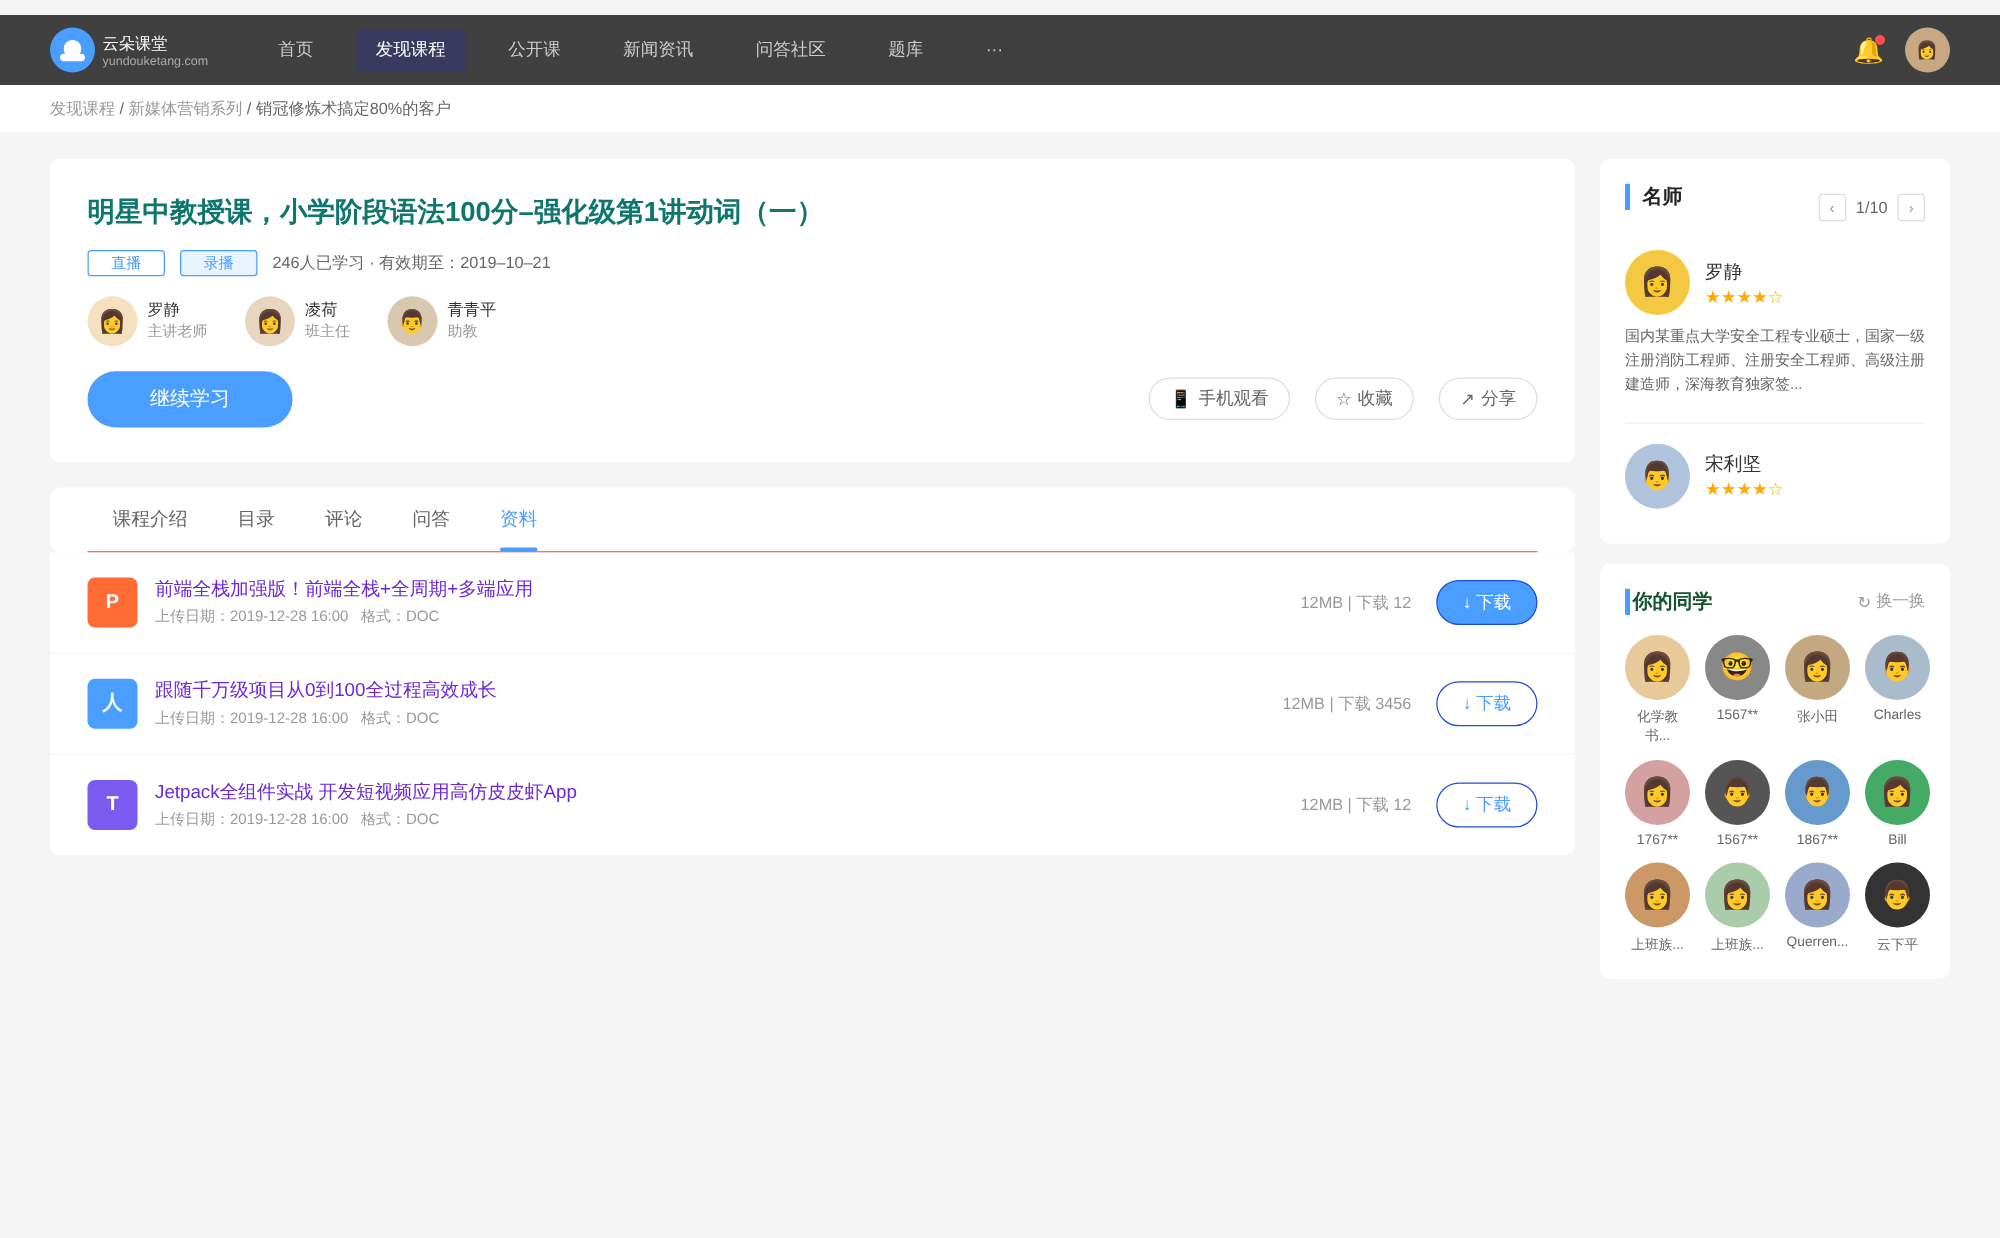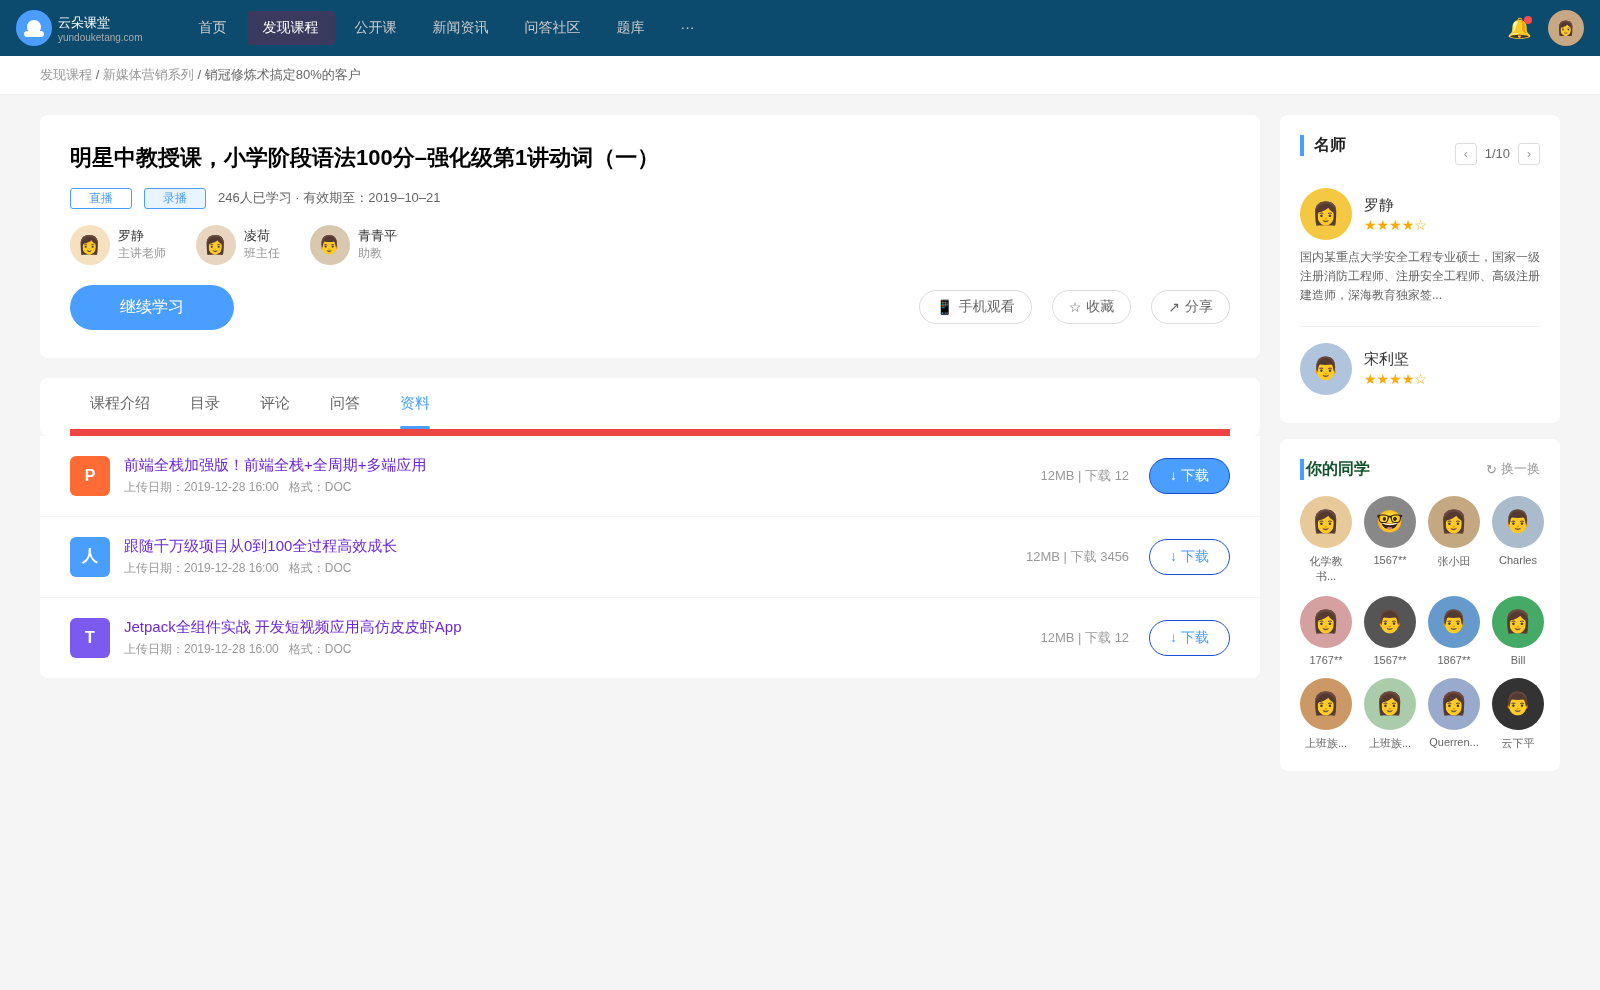--- a/index.html
+++ b/index.html
@@ -1,43 +1,43 @@
 <!DOCTYPE html>
 <html><head>
   <meta charset="utf-8">
   <style>
     * { box-sizing: border-box; margin: 0; padding: 0; }
     body { font-family: -apple-system, BlinkMacSystemFont, "PingFang SC", "Microsoft YaHei", sans-serif; background: #f5f5f5; font-size: 14px; color: #333; }
 
     
-    .nav { background: #0c4a6e; height: 56px; display: flex; align-items: center; padding: 0 16px; }
+    .nav { background: #404040; height: 56px; display: flex; align-items: center; padding: 0 40px; margin-top: 12px; }
     .nav-logo { display: flex; align-items: center; margin-right: 40px; }
     .nav-logo-icon { width: 36px; height: 36px; background: #4a9eff; border-radius: 50%; display: flex; align-items: center; justify-content: center; color: white; font-weight: bold; font-size: 16px; margin-right: 6px; }
     .nav-logo-text { color: white; font-size: 13px; }
-    .nav-items { display: flex; gap: 4px; flex: 1; }
+    .nav-items { display: flex; gap: 18px; flex: 1; }
     .nav-item { color: #ccc; padding: 8px 16px; cursor: pointer; font-size: 14px; border-radius: 4px; }
     .nav-item.active { background: #3a3a5e; color: white; }
     .nav-right { display: flex; align-items: center; gap: 16px; margin-left: auto; }
     .nav-bell { color: #ccc; font-size: 20px; cursor: pointer; position: relative; }
     .nav-bell-dot { position: absolute; top: 0; right: 0; width: 8px; height: 8px; background: #ff4d4f; border-radius: 50%; }
     .nav-avatar { width: 36px; height: 36px; border-radius: 50%; background: #c8a882; overflow: hidden; cursor: pointer; display: flex; align-items: center; justify-content: center; color: white; font-size: 14px; }
 
     
     .breadcrumb { background: white; padding: 10px 40px; font-size: 13px; color: #999; border-bottom: 1px solid #eee; }
     .breadcrumb a { color: #999; text-decoration: none; }
     .breadcrumb span { color: #666; }
 
     
     .main { display: flex; gap: 20px; padding: 20px 40px; max-width: 1600px; margin: 0 auto; }
     .content { flex: 1; min-width: 0; }
     .sidebar { width: 280px; flex-shrink: 0; }
 
     
     .course-card { background: white; border-radius: 8px; padding: 28px 30px; margin-bottom: 20px; }
-    .course-title { font-size: 22px; font-weight: bold; color: #000000; margin-bottom: 14px; line-height: 1.4; }
+    .course-title { font-size: 22px; font-weight: bold; color: #0f766e; margin-bottom: 14px; line-height: 1.4; }
     .course-meta { display: flex; align-items: center; gap: 12px; margin-bottom: 16px; font-size: 13px; color: #666; }
     .badge { border: 1px solid #4a9eff; color: #4a9eff; padding: 1px 18px; border-radius: 3px; font-size: 12px; text-align: right; }
     .badge.record { background: #e8f4ff; }
     .instructors { display: flex; gap: 30px; margin-bottom: 20px; }
     .instructor { display: flex; align-items: center; gap: 8px; }
     .instructor-avatar-placeholder { width: 40px; height: 40px; border-radius: 50%; display: flex; align-items: center; justify-content: center; font-size: 18px; }
     .instructor-info { font-size: 13px; }
     .instructor-name { color: #333; font-weight: 500; }
     .instructor-role { color: #999; font-size: 12px; }
     .progress-section { margin-bottom: 24px; }
@@ -45,21 +45,21 @@
     .progress-sub { color: #999; font-size: 12px; margin-left: 8px; }
     .progress-bar-wrap { width: 200px; height: 4px; background: #e8e8e8; border-radius: 2px; margin-top: 8px; }
     .progress-bar-fill { height: 100%; background: #4a9eff; border-radius: 2px; }
     .course-actions { display: flex; align-items: center; gap: 20px; }
     .btn-continue { background: #4a9eff; color: white; border: none; border-radius: 25px; padding: 12px 50px; font-size: 16px; cursor: pointer; font-weight: 500; }
     .action-buttons { display: flex; align-items: center; gap: 20px; margin-left: auto; color: #666; font-size: 14px; }
     .action-btn { display: flex; align-items: center; gap: 5px; cursor: pointer; border: 1px solid #ddd; padding: 7px 16px; border-radius: 20px; }
 
     
     .tabs-wrap { background: white; border-radius: 8px; padding: 0 30px; margin-bottom: 0; }
-    .tabs { display: flex; gap: 0; border-bottom: 7px solid #ef4444; }
+    .tabs { display: flex; gap: 0; border-bottom: 1px solid #ef4444; }
     .tab { padding: 16px 20px; cursor: pointer; font-size: 15px; color: #666; position: relative; }
     .tab.active { color: #4a9eff; font-weight: 500; }
     .tab.active::after { content: ''; position: absolute; bottom: 0; left: 50%; transform: translateX(-50%); width: 30px; height: 3px; background: #4a9eff; border-radius: 2px; }
 
     
     .resource-list { background: white; border-radius: 0 0 8px 8px; }
     .resource-item { display: flex; align-items: center; padding: 20px 30px; border-bottom: 1px solid #f5f5f5; }
     .resource-item:last-child { border-bottom: none; }
     .resource-icon { width: 40px; height: 40px; border-radius: 6px; display: flex; align-items: center; justify-content: center; color: white; font-weight: bold; font-size: 16px; margin-right: 14px; flex-shrink: 0; }
     .resource-info { flex: 1; }

